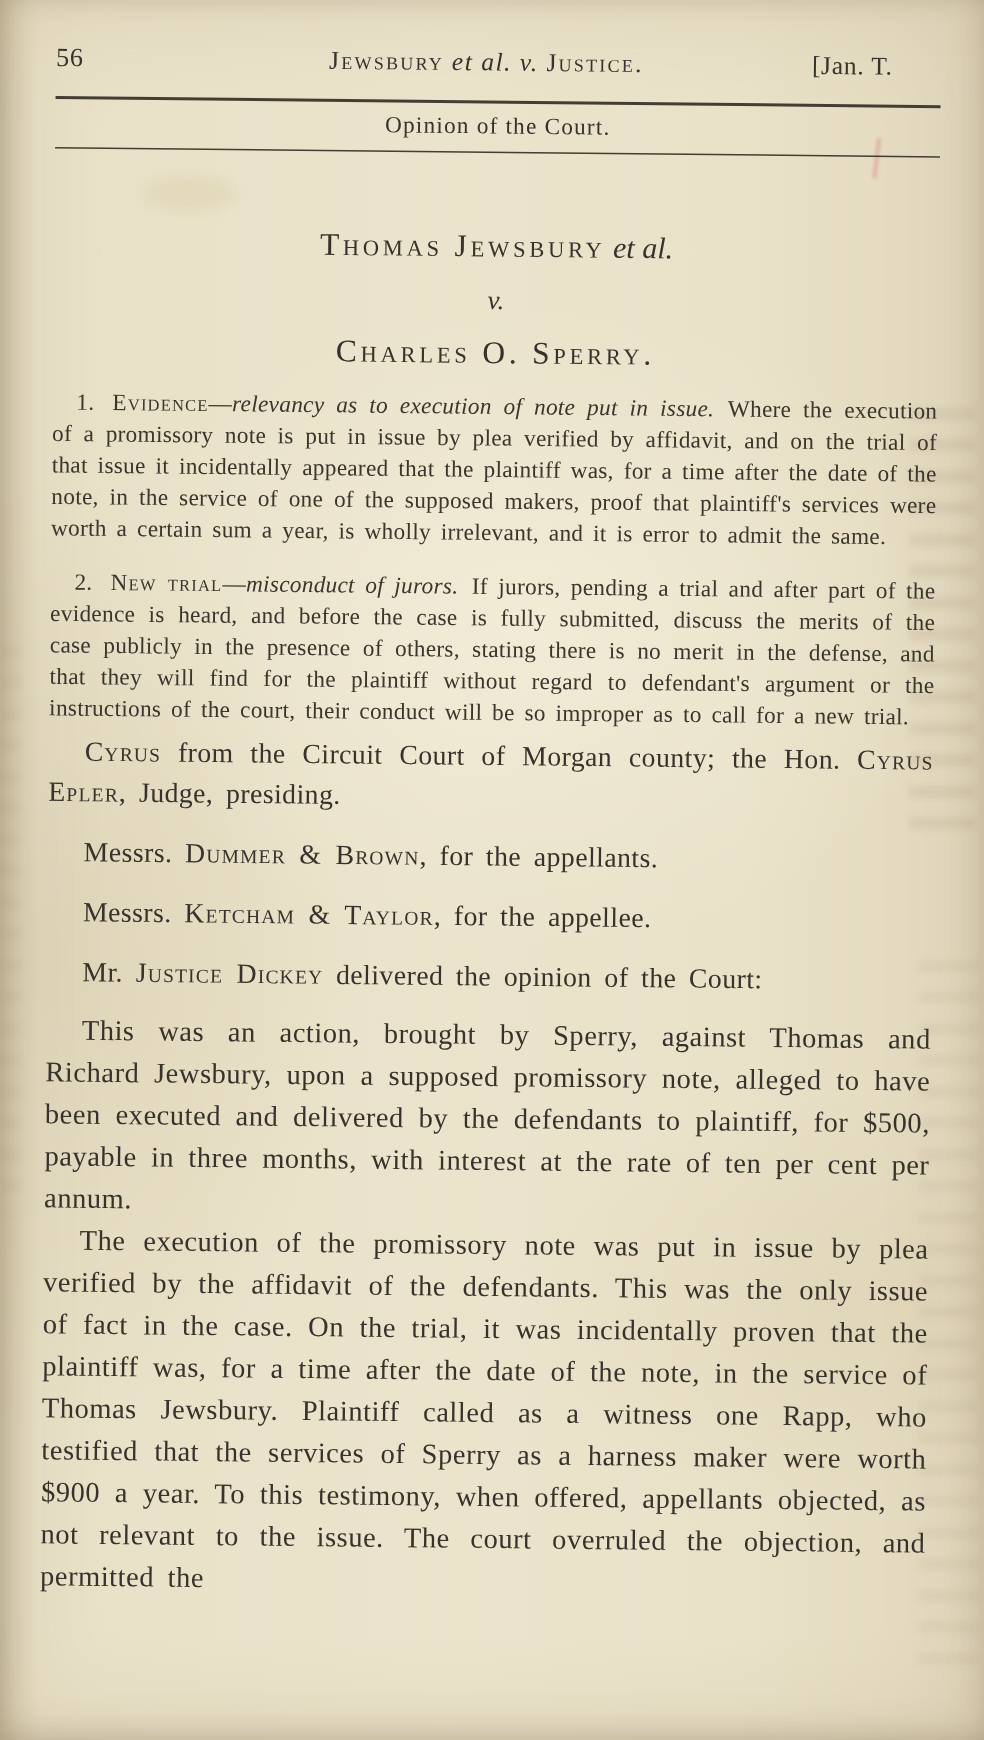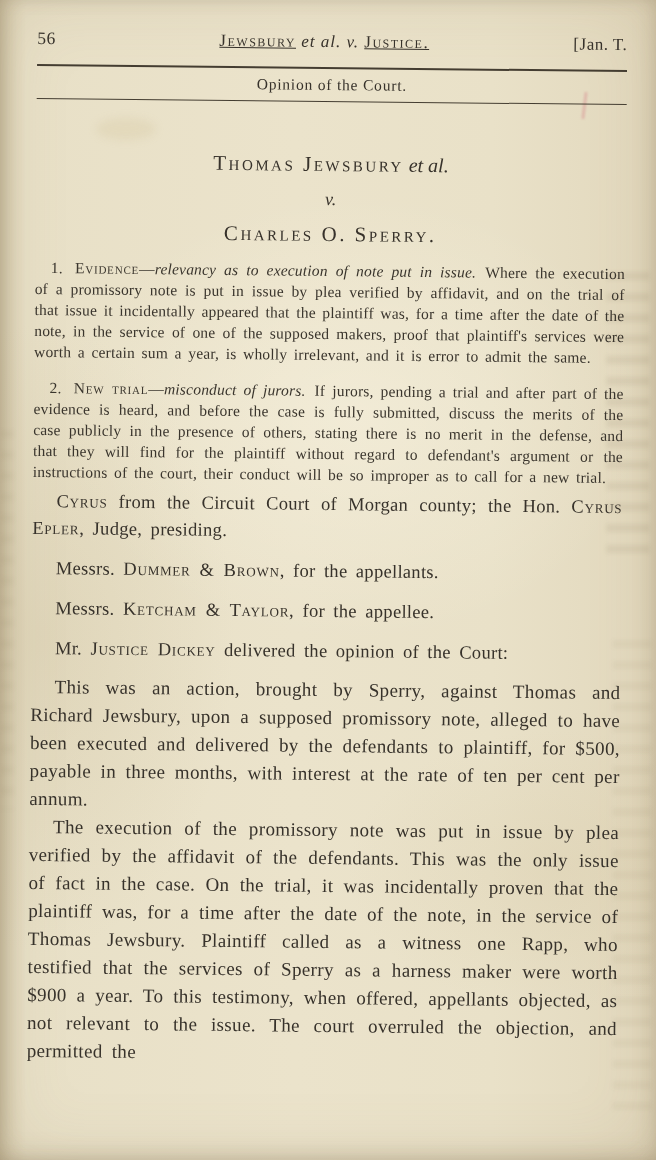--- a/index.html
+++ b/index.html
@@ -45,22 +45,22 @@
   }
   .sc  { font-variant:small-caps; }
   .it  { font-style:italic; }
 
   .running-head {
     display:flex; align-items:baseline; font-size:17px; line-height:22px;
     letter-spacing:0.5px;
   }
   .running-head .pagenum { width:70px; font-size:17.5px; }
   .running-head .rtitle  { flex:1; text-align:center; letter-spacing:1px; }
-  .running-head .rtitle .sc { letter-spacing:1.5px;text-decoration:underline; }
-  .running-head .term    { width:86px; text-align:right; }
+  .running-head .rtitle .sc { letter-spacing:1.5px; }
+  .running-head .term    { width:86px; text-align:left; }
 
   .rule { border:0; border-top:2px solid #443d31; height:0; }
   .rule.r1 { margin-top:14px; border-top-width:2px; }
   .rule.r2 { margin-top:7px;  border-top-width:1.6px; }
   .section-label {
     margin-top:6px; text-align:center; font-size:15.5px; line-height:19px;
     letter-spacing:0.8px;
   }
 
   .case-title { margin-top:50px; text-align:center; }

